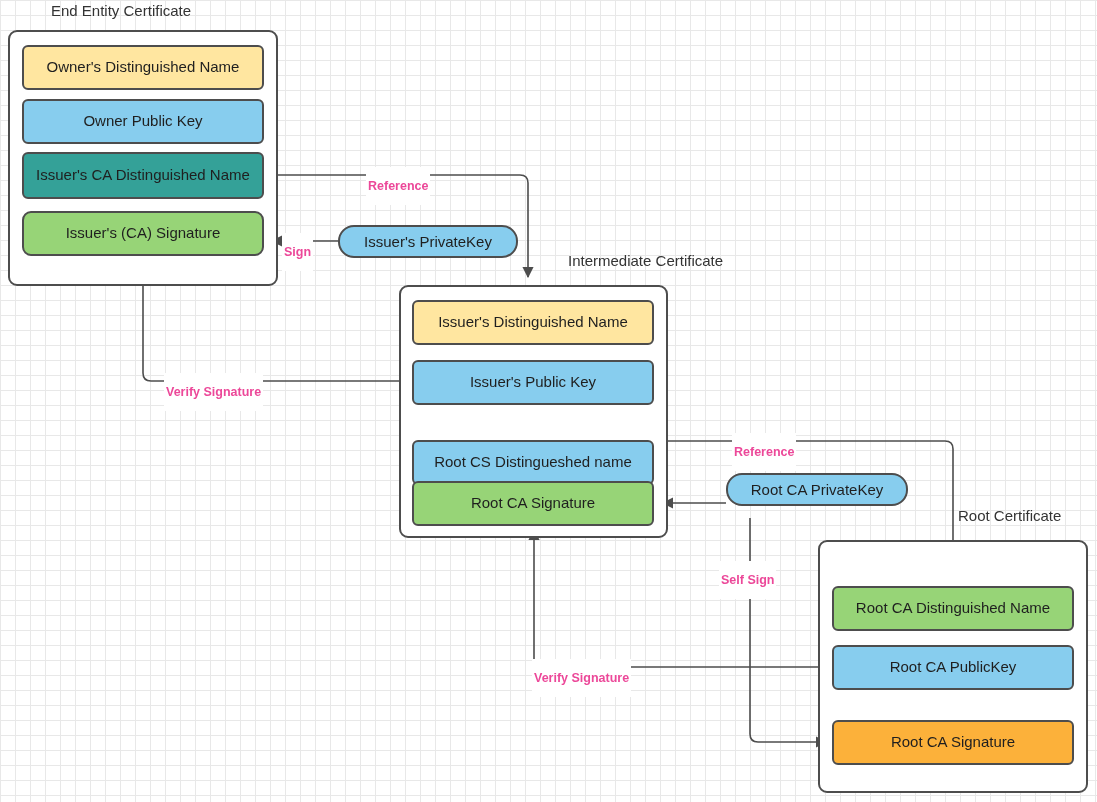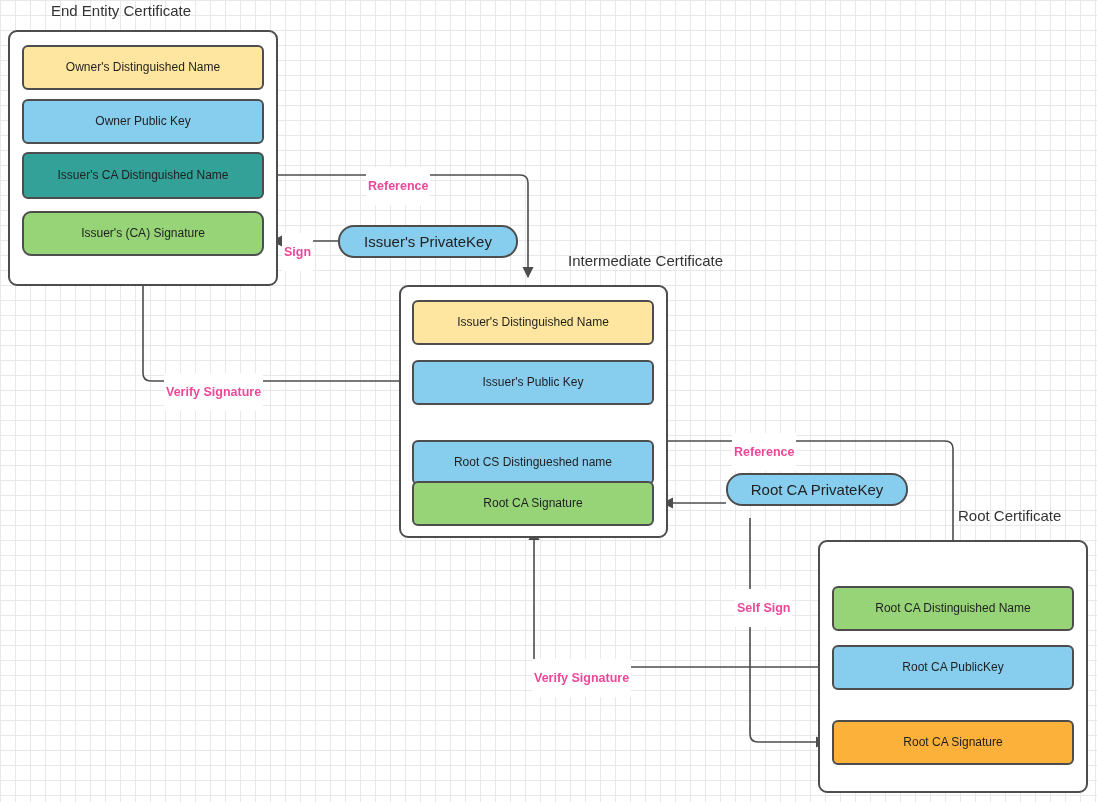--- a/index.html
+++ b/index.html
@@ -41,21 +41,21 @@
 
   .field {
     position: absolute;
     box-sizing: border-box;
     border: 2px solid #4d4d4d;
     border-radius: 6px;
     display: flex;
     align-items: center;
     justify-content: center;
     text-align: center;
-    font-size: 12px;
+    font-size: 15px;
     color: #1f1f1f;
     line-height: 1.25;
     padding: 7px 6px;
     font-family: "Liberation Sans", sans-serif;
   }
 
   .key-box {
     position: absolute;
     box-sizing: border-box;
     border: 2px solid #4d4d4d;
@@ -120,21 +120,21 @@
     <path class="edge-line" d="M 832 667 L 542 667 Q 534 667 534 659 L 534 530" marker-end="url(#arrow)"></path>
 
     <path class="edge-line" d="M 750 518 L 750 734 Q 750 742 758 742 L 826 742" marker-end="url(#arrow)"></path>
   </svg>
 
   <div class="edge-label" style="left:366px; top:167px;">Reference</div>
   <div class="edge-label" style="left:282px; top:233px;">Sign</div>
   <div class="edge-label" style="left:164px; top:373px;">Verify Signature</div>
   <div class="edge-label" style="left:732px; top:433px;">Reference</div>
   <div class="edge-label" style="left:532px; top:659px;">Verify Signature</div>
-  <div class="edge-label" style="left:719px; top:589px;margin-left:16px;">Self Sign</div>
+  <div class="edge-label" style="left:719px; top:561px;">Self Sign</div>
 
   <div class="cert-title" style="left:51px; top:2px;">End Entity Certificate</div>
 
   <div class="cert-container" style="left:8px; top:30px; width:270px; height:256px;"></div>
 
   <div class="field" style="left:22px; top:45px; width:242px; height:45px; background:#ffe6a0;">Owner's Distinguished Name</div>
 
   <div class="field" style="left:22px; top:99px; width:242px; height:45px; background:#87cdee;">Owner Public  Key</div>
 
   <div class="field" style="left:22px; top:152px; width:242px; height:47px; background:#34a198;">Issuer's CA Distinguished Name</div>

